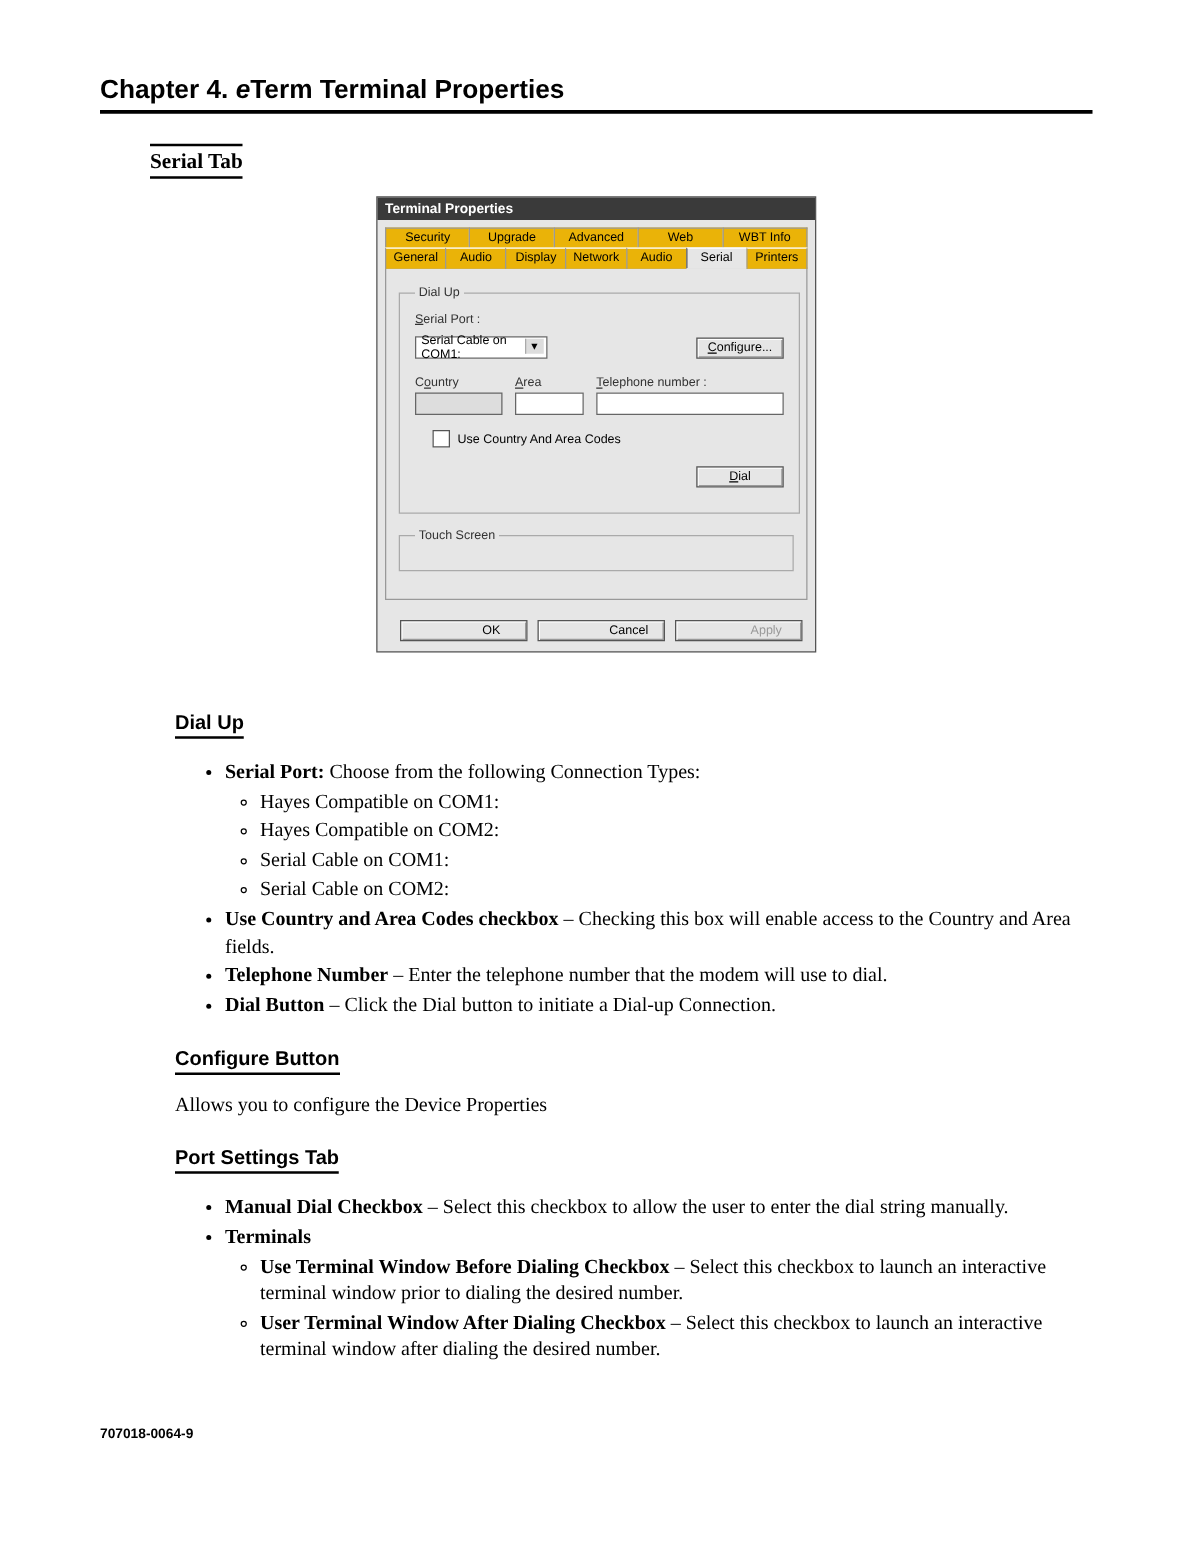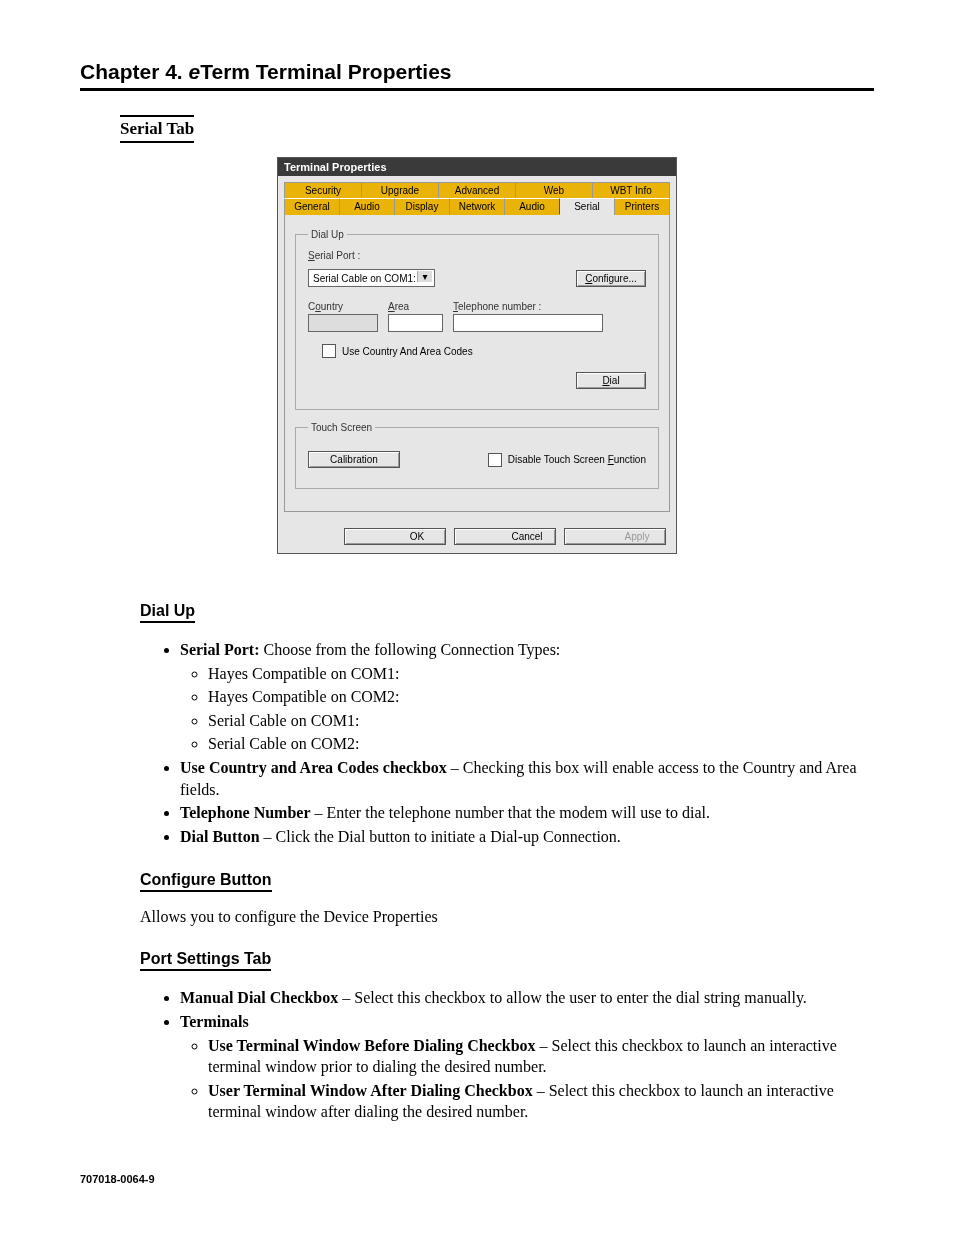--- a/index.html
+++ b/index.html
@@ -59,21 +59,21 @@
     justify-content: flex-start;
     font-family: Arial, sans-serif;
     font-weight: bold;
     font-size: 11px;
     margin-top: 50px;
   }
 
   
   .dialog-wrap {
     margin: 0 auto 30px auto;
-    width: 400px;
+    width: 352px;
   }
   .dialog {
     font-family: Tahoma, Arial, sans-serif;
     font-size: 11px;
     color: #000;
     border: 1px solid #555;
     background: #e6e6e6;
   }
   .titlebar {
     background: #3a3a3a;
@@ -242,27 +242,20 @@
             </span>
           </div>
 
           <div class="row" style="justify-content:flex-end; margin-top:12px;">
             <div class="btn"><span class="underline-letter">D</span>ial</div>
           </div>
         </fieldset>
 
         <fieldset class="grp">
           <legend>Touch Screen</legend>
-          <div class="row" style="align-items:center; justify-content:space-between;">
-            <div class="btn" style="min-width:90px;">Calibration</div>
-            <span class="chk-label">
-              <span class="chk"></span>
-              <span>Disable Touch Screen <span class="underline-letter">F</span>unction</span>
-            </span>
-          </div>
         </fieldset>
 
       </div>
     </div>
     <div class="bottom-btns">
       <div class="btn small">OK</div>
       <div class="btn small">Cancel</div>
       <div class="btn small disabled">Apply</div>
     </div>
   </div>

